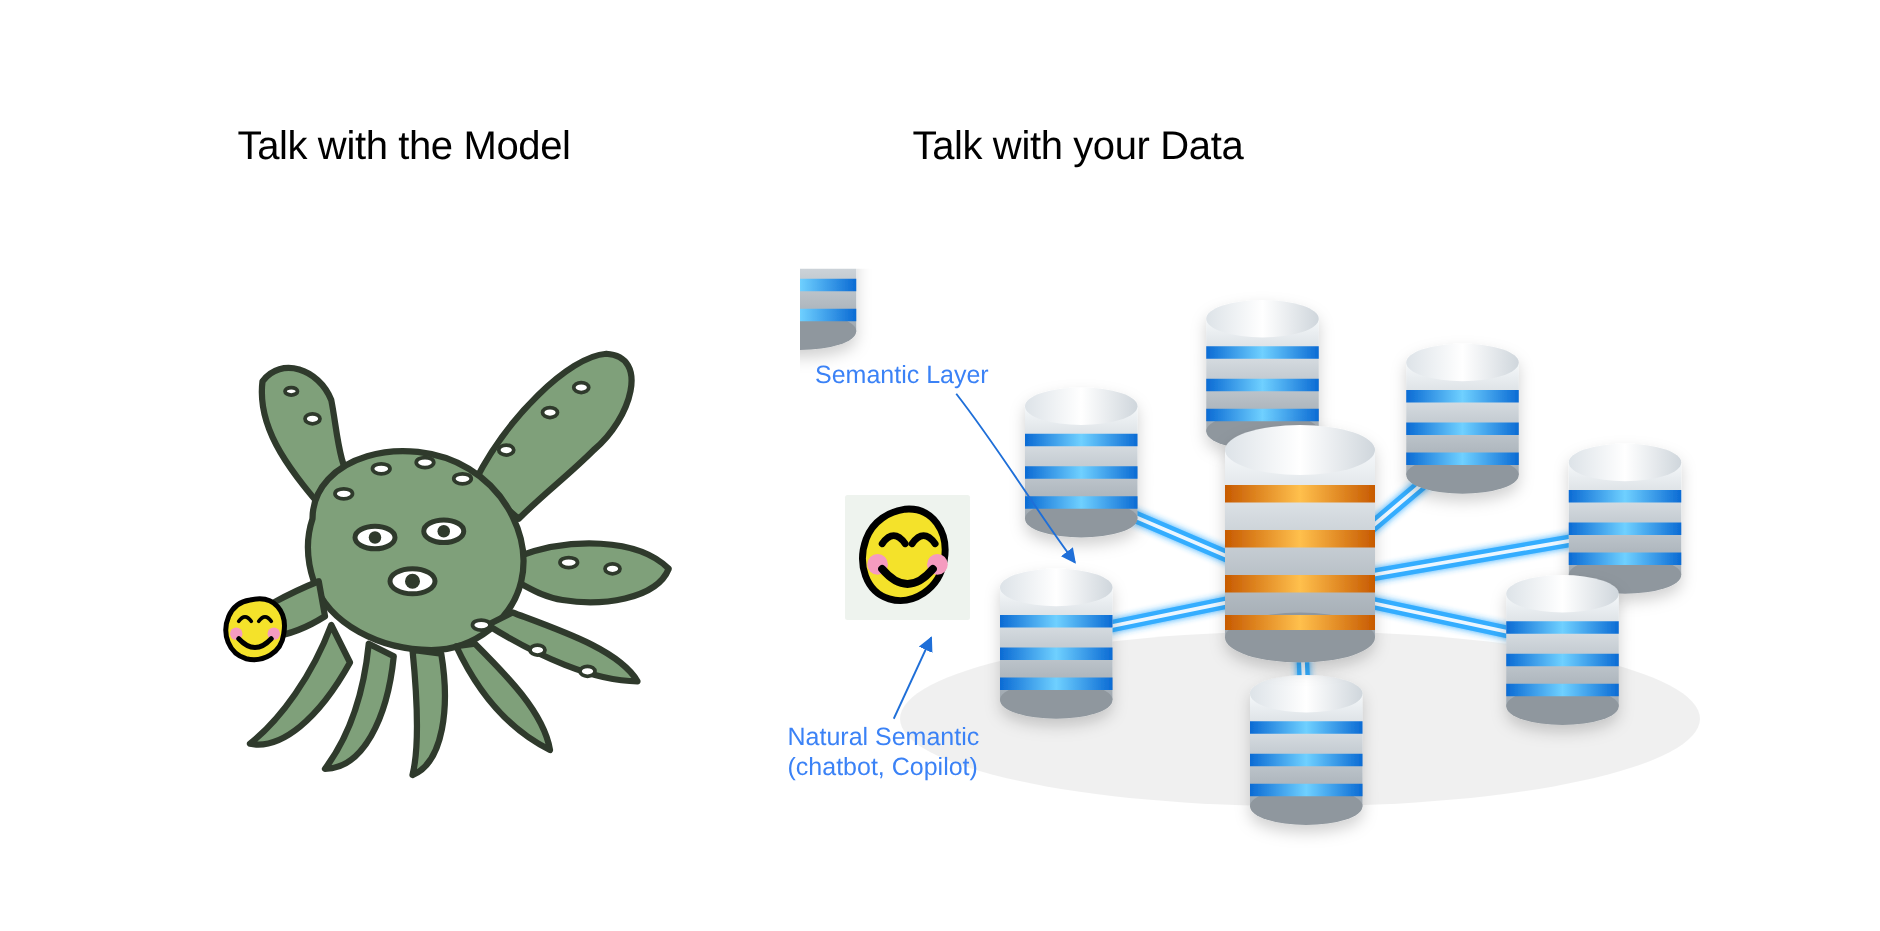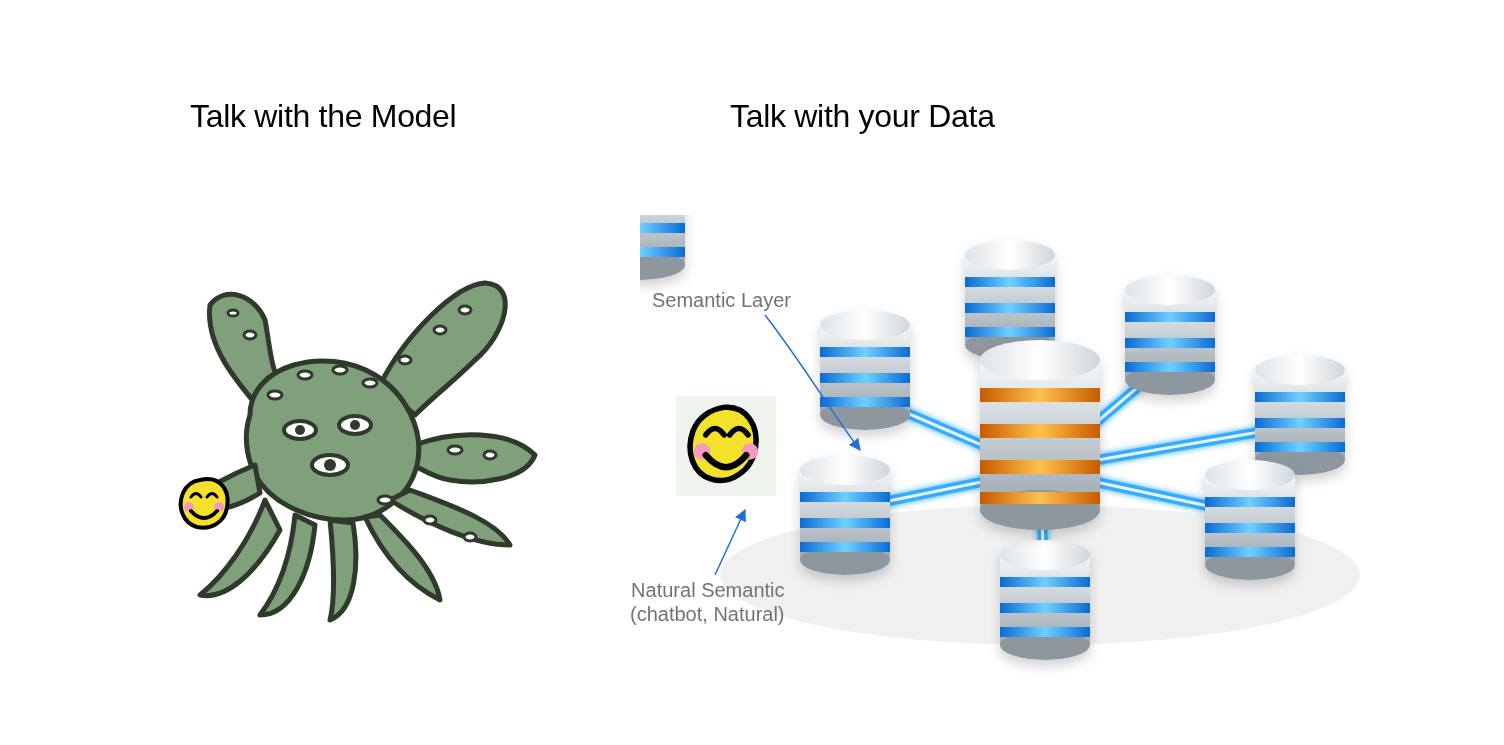--- a/index.html
+++ b/index.html
@@ -19,24 +19,24 @@
   }
   .heading {
     position: absolute;
     font-size: 32px;
     font-weight: 400;
     letter-spacing: -0.3px;
     white-space: nowrap;
   }
   .annotation {
     position: absolute;
-    color: #737373;
+    color: #3b82f6;
     font-size: 20px;
     line-height: 24px;
-    text-align: right;
+    text-align: left;
     white-space: nowrap;
   }
   svg.arrow { position: absolute; overflow: visible; }
 
   
   .shoggoth-wrap {
     position: absolute;
     left: 155px;
     top: 265px;
     width: 400px;
@@ -257,21 +257,21 @@
     <defs>
       <marker id="ah1" viewBox="0 0 10 10" refX="9" refY="5" markerWidth="8" markerHeight="8" orient="auto">
         <path d="M0 0 L10 5 L0 10 z" fill="#1f6fd8"></path>
       </marker>
     </defs>
     <path d="M5 5 C 40 50, 70 100, 100 140" fill="none" stroke="#1f6fd8" stroke-width="1.5" marker-end="url(#ah1)"></path>
   </svg>
 
   <div class="annotation" style="left:630px; top:578px;">
     <span>Natural Semantic</span><br>
-    <span>(chatbot, Natural)</span>
+    <span>(chatbot, Copilot)</span>
   </div>
 
   <svg class="arrow" style="left:705px; top:500px;" width="60" height="80">
     <defs>
       <marker id="ah2" viewBox="0 0 10 10" refX="9" refY="5" markerWidth="8" markerHeight="8" orient="auto">
         <path d="M0 0 L10 5 L0 10 z" fill="#1f6fd8"></path>
       </marker>
     </defs>
     <path d="M10 75 L40 10" fill="none" stroke="#1f6fd8" stroke-width="1.5" marker-end="url(#ah2)"></path>
   </svg>

